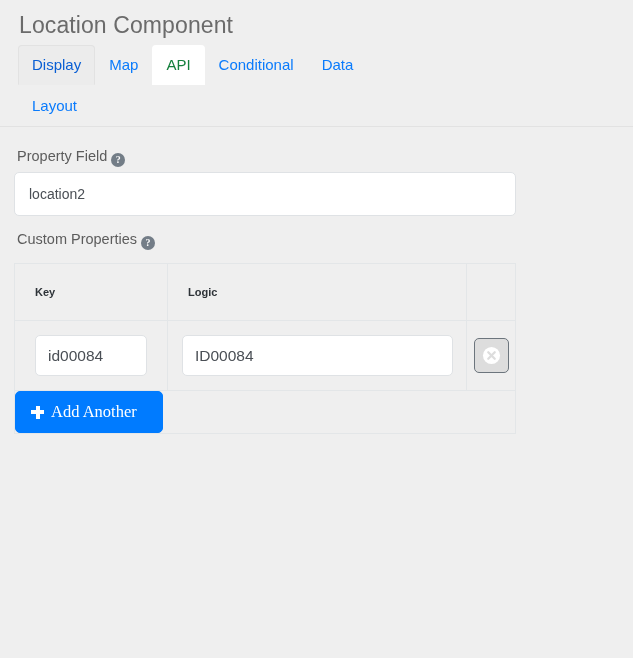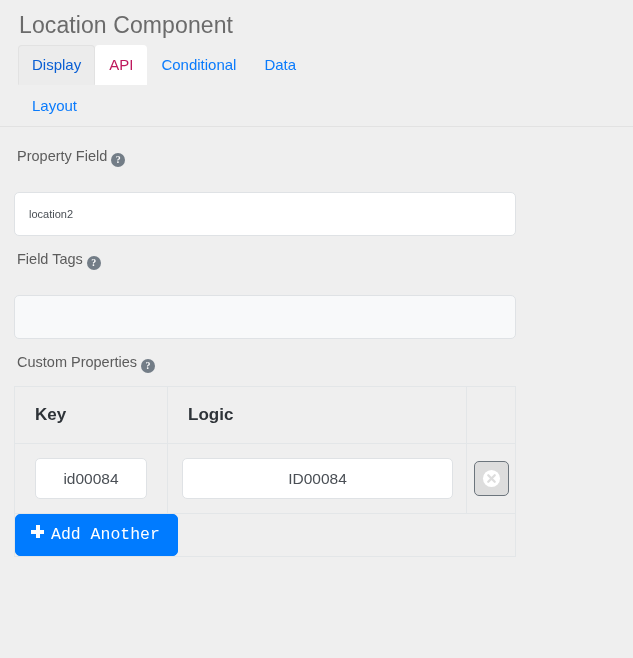--- a/index.html
+++ b/index.html
@@ -59,21 +59,21 @@
     cursor: pointer;
   }
   .tab-link.hover {
     background: #ececec;
     border-color: #e2e2e2 #e2e2e2 transparent;
     color: #0a5fd4;
   }
   .tab-link.active {
     background: #ffffff;
     border-color: transparent;
-    color: #be185d;
+    color: #15803d;
     cursor: default;
   }
   .tabs-row2 {
     clear: both;
     padding-top: 1px;
   }
 
   .tabs-wrap {
     position: relative;
     padding-bottom: 6px;
@@ -115,28 +115,27 @@
     font-family: "Liberation Serif", serif;
     cursor: help;
   }
 
   .text-input {
     display: block;
     box-sizing: border-box;
     width: 100%;
     height: 44px;
     padding: 6px 14px;
-    font-size: 11px;
+    font-size: 14px;
     font-family: "Liberation Sans", sans-serif;
     color: #4a4f55;
     background: #ffffff;
     border: 1px solid #dfe2e5;
     border-radius: 5px;
     outline: none;
-    margin-top: 20px;
   }
   .text-input.muted {
     background: #f8f9fa;
   }
 
   
   .table-wrap {
     margin-top: 8px;
   }
   table.props {
@@ -147,21 +146,21 @@
     table-layout: fixed;
   }
   table.props th,
   table.props td {
     border: 1px solid #e3e6e8;
     padding: 0;
     vertical-align: middle;
   }
   table.props th {
     text-align: left;
-    font-size: 17px;
+    font-size: 11px;
     font-weight: bold;
     color: #2e3338;
     padding: 14px 0 14px 20px;
     height: 28px;
     background: transparent;
   }
   .col-key { width: 153px; }
   .col-act { width: 49px; }
 
   table.props td.cell-key { padding: 14px 0 14px 20px; }
@@ -175,21 +174,20 @@
     box-sizing: border-box;
     height: 41px;
     padding: 5px 12px;
     font-size: 15.5px;
     font-family: "Liberation Sans", sans-serif;
     color: #4a4f55;
     background: #ffffff;
     border: 1px solid #dfe2e5;
     border-radius: 5px;
     outline: none;
-    text-align: center;
   }
   .key-input { width: 112px; }
   .val-input { width: 100%; }
 
   .remove-btn {
     display: inline-flex;
     align-items: center;
     justify-content: center;
     width: 35px;
     height: 35px;
@@ -200,30 +198,30 @@
     padding: 0;
   }
   .remove-btn svg { display: block; }
 
   td.footer-cell {
     padding: 14px 0 14px 20px;
     border-top: 1px solid #e3e6e8;
   }
   .btn-primary {
     display: inline-flex;
-    align-items: flex-start;
+    align-items: center;
     gap: 7px;
     background: #007bff;
     border: 1px solid #007bff;
     border-radius: 5px;
     color: #ffffff;
     font-size: 16.5px;
-    font-family: Liberation Mono, monospace;
+    font-family: Liberation Serif, serif;
     font-weight: normal;
-    padding: 10px 17px 10px 15px;
+    padding: 10px 25px 10px 15px;
     cursor: pointer;
     line-height: 20px;
   }
   .plus-icon {
     display: inline-block;
     width: 13px;
     height: 13px;
     position: relative;
   }
   .plus-icon::before,
@@ -243,20 +241,23 @@
 <body>
 
 <div class="page">
 
   <h1 class="page-title">Location Component</h1>
 
   <div class="tabs-wrap">
     <ul class="tabs" style="border-bottom:none;">
       <li class="tab">
         <a class="tab-link hover">Display</a>
+      </li>
+      <li class="tab">
+        <a class="tab-link">Map</a>
       </li>
       <li class="tab">
         <a class="tab-link active">API</a>
       </li>
       <li class="tab">
         <a class="tab-link">Conditional</a>
       </li>
       <li class="tab">
         <a class="tab-link">Data</a>
       </li>
@@ -267,26 +268,20 @@
     <div class="tabs-divider"></div>
   </div>
 
   <div class="form-group">
     <label class="form-label">
       <span>Property Field</span><span class="help-icon">?</span>
     </label>
     <input class="text-input" type="text" value="location2" style="">
   </div>
 
-  <div class="form-group">
-    <label class="form-label">
-      <span>Field Tags</span><span class="help-icon">?</span>
-    </label>
-    <input class="text-input muted" type="text" value="" style="">
-  </div>
 
   <div class="form-group">
     <label class="form-label">
       <span>Custom Properties</span><span class="help-icon">?</span>
     </label>
 
     <div class="table-wrap">
       <table class="props">
         <colgroup>
           <col class="col-key">

